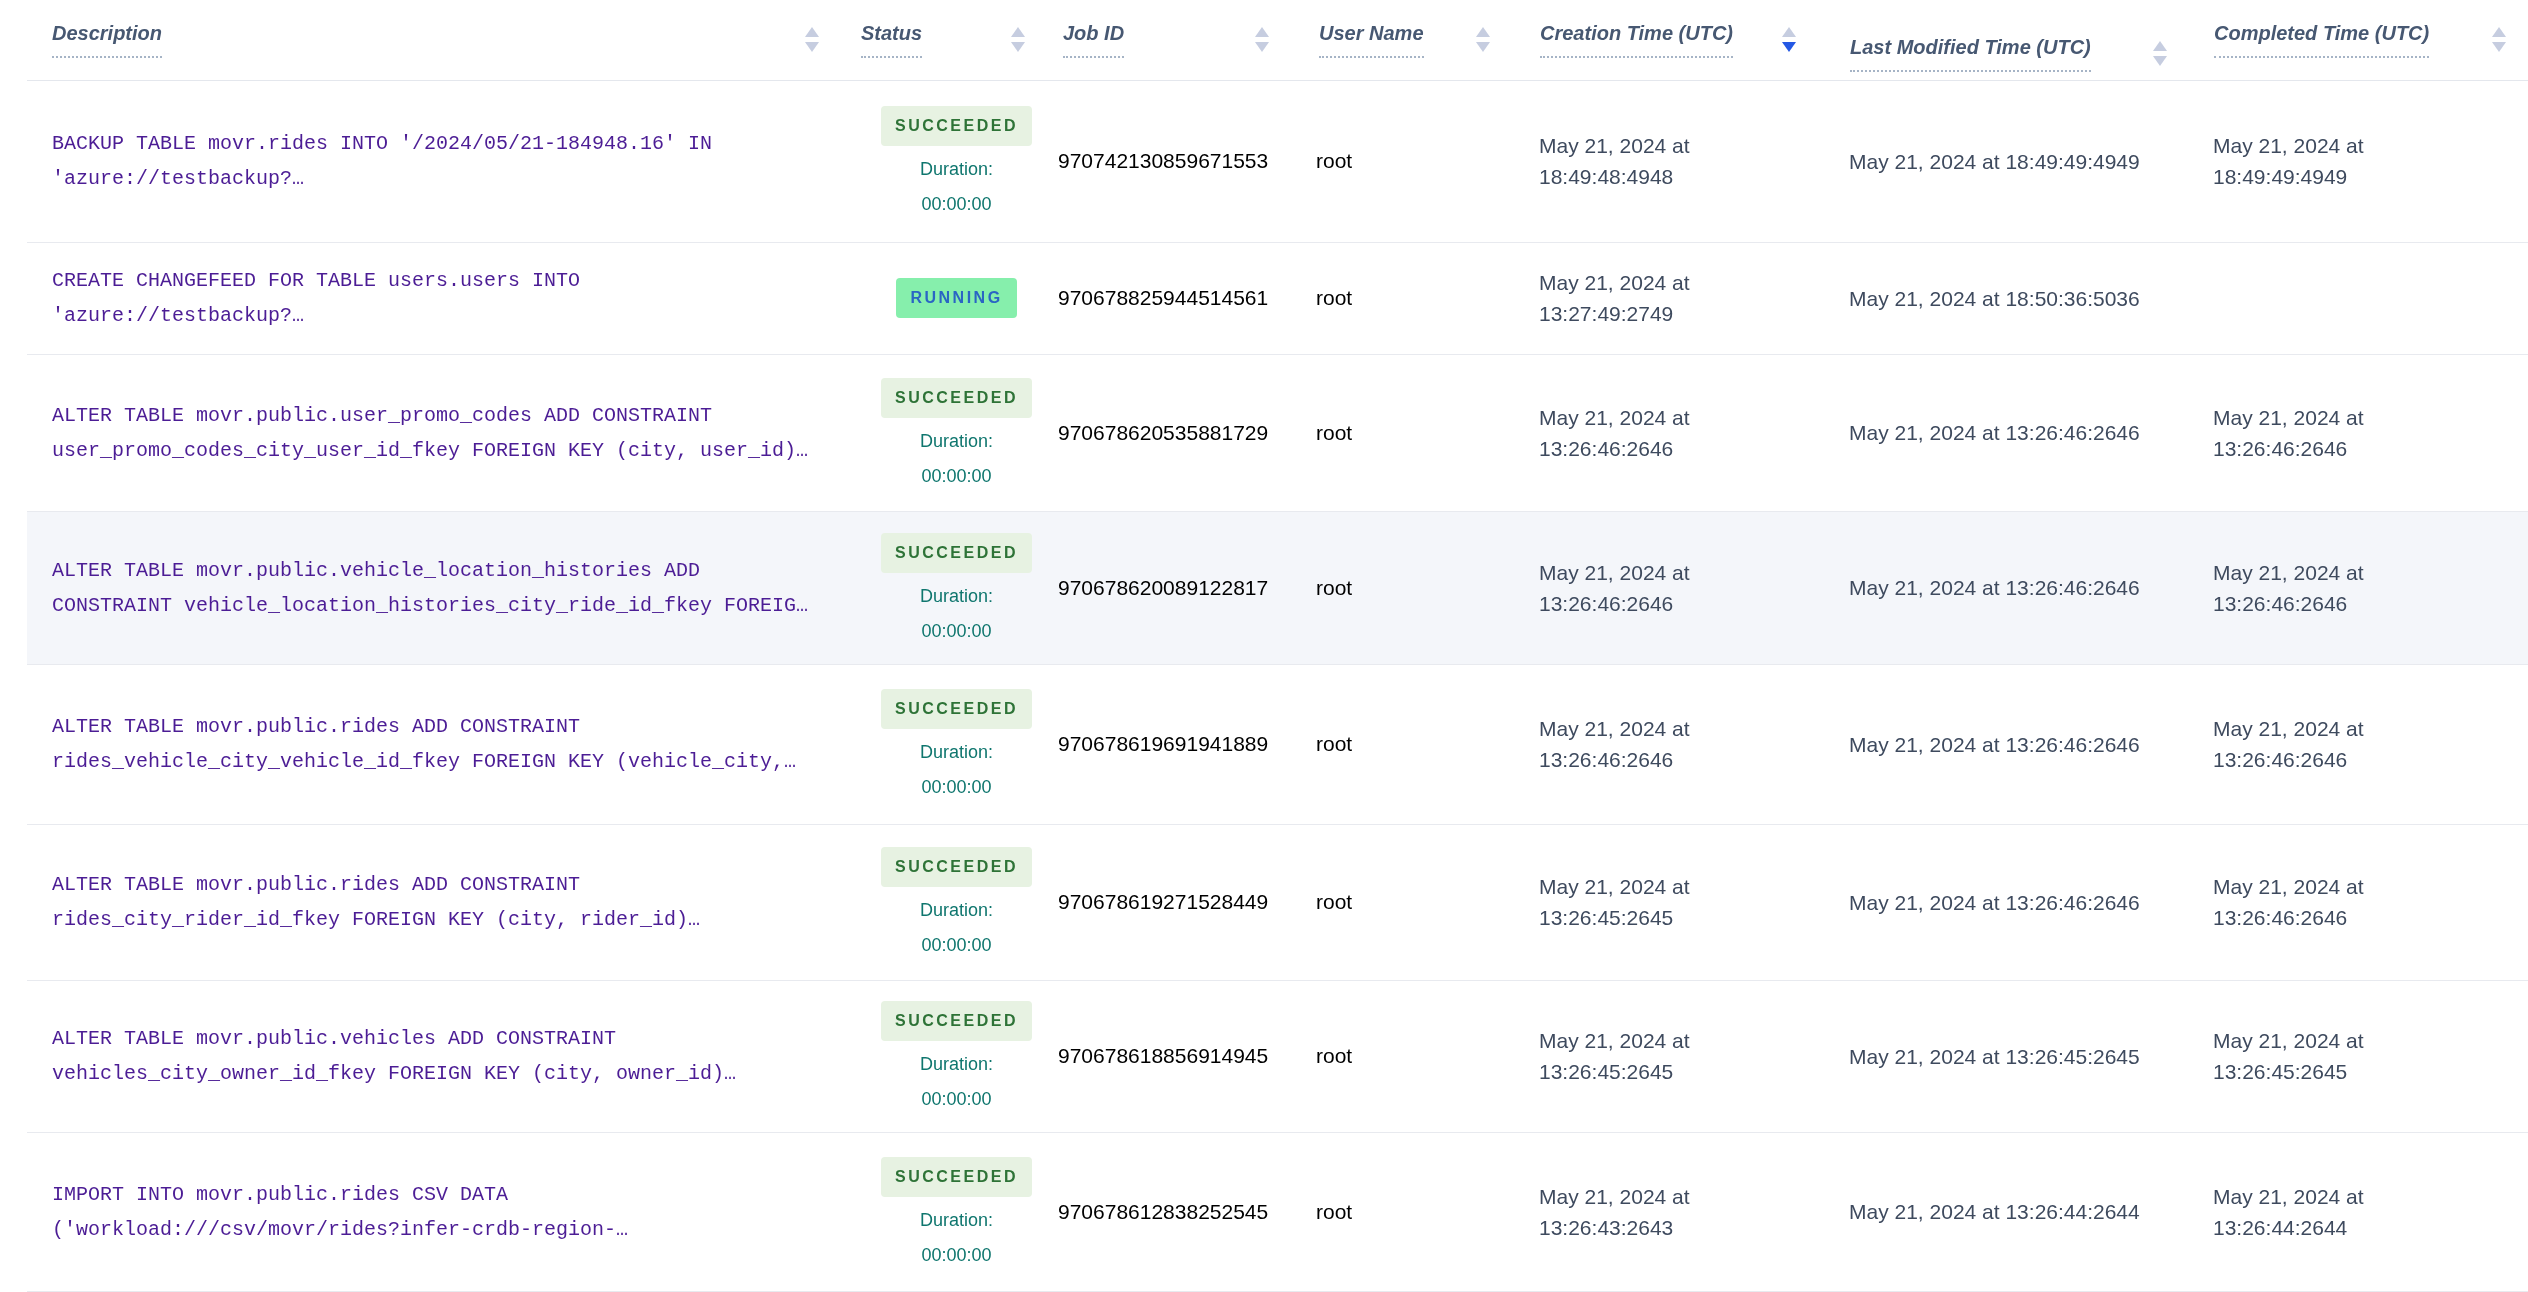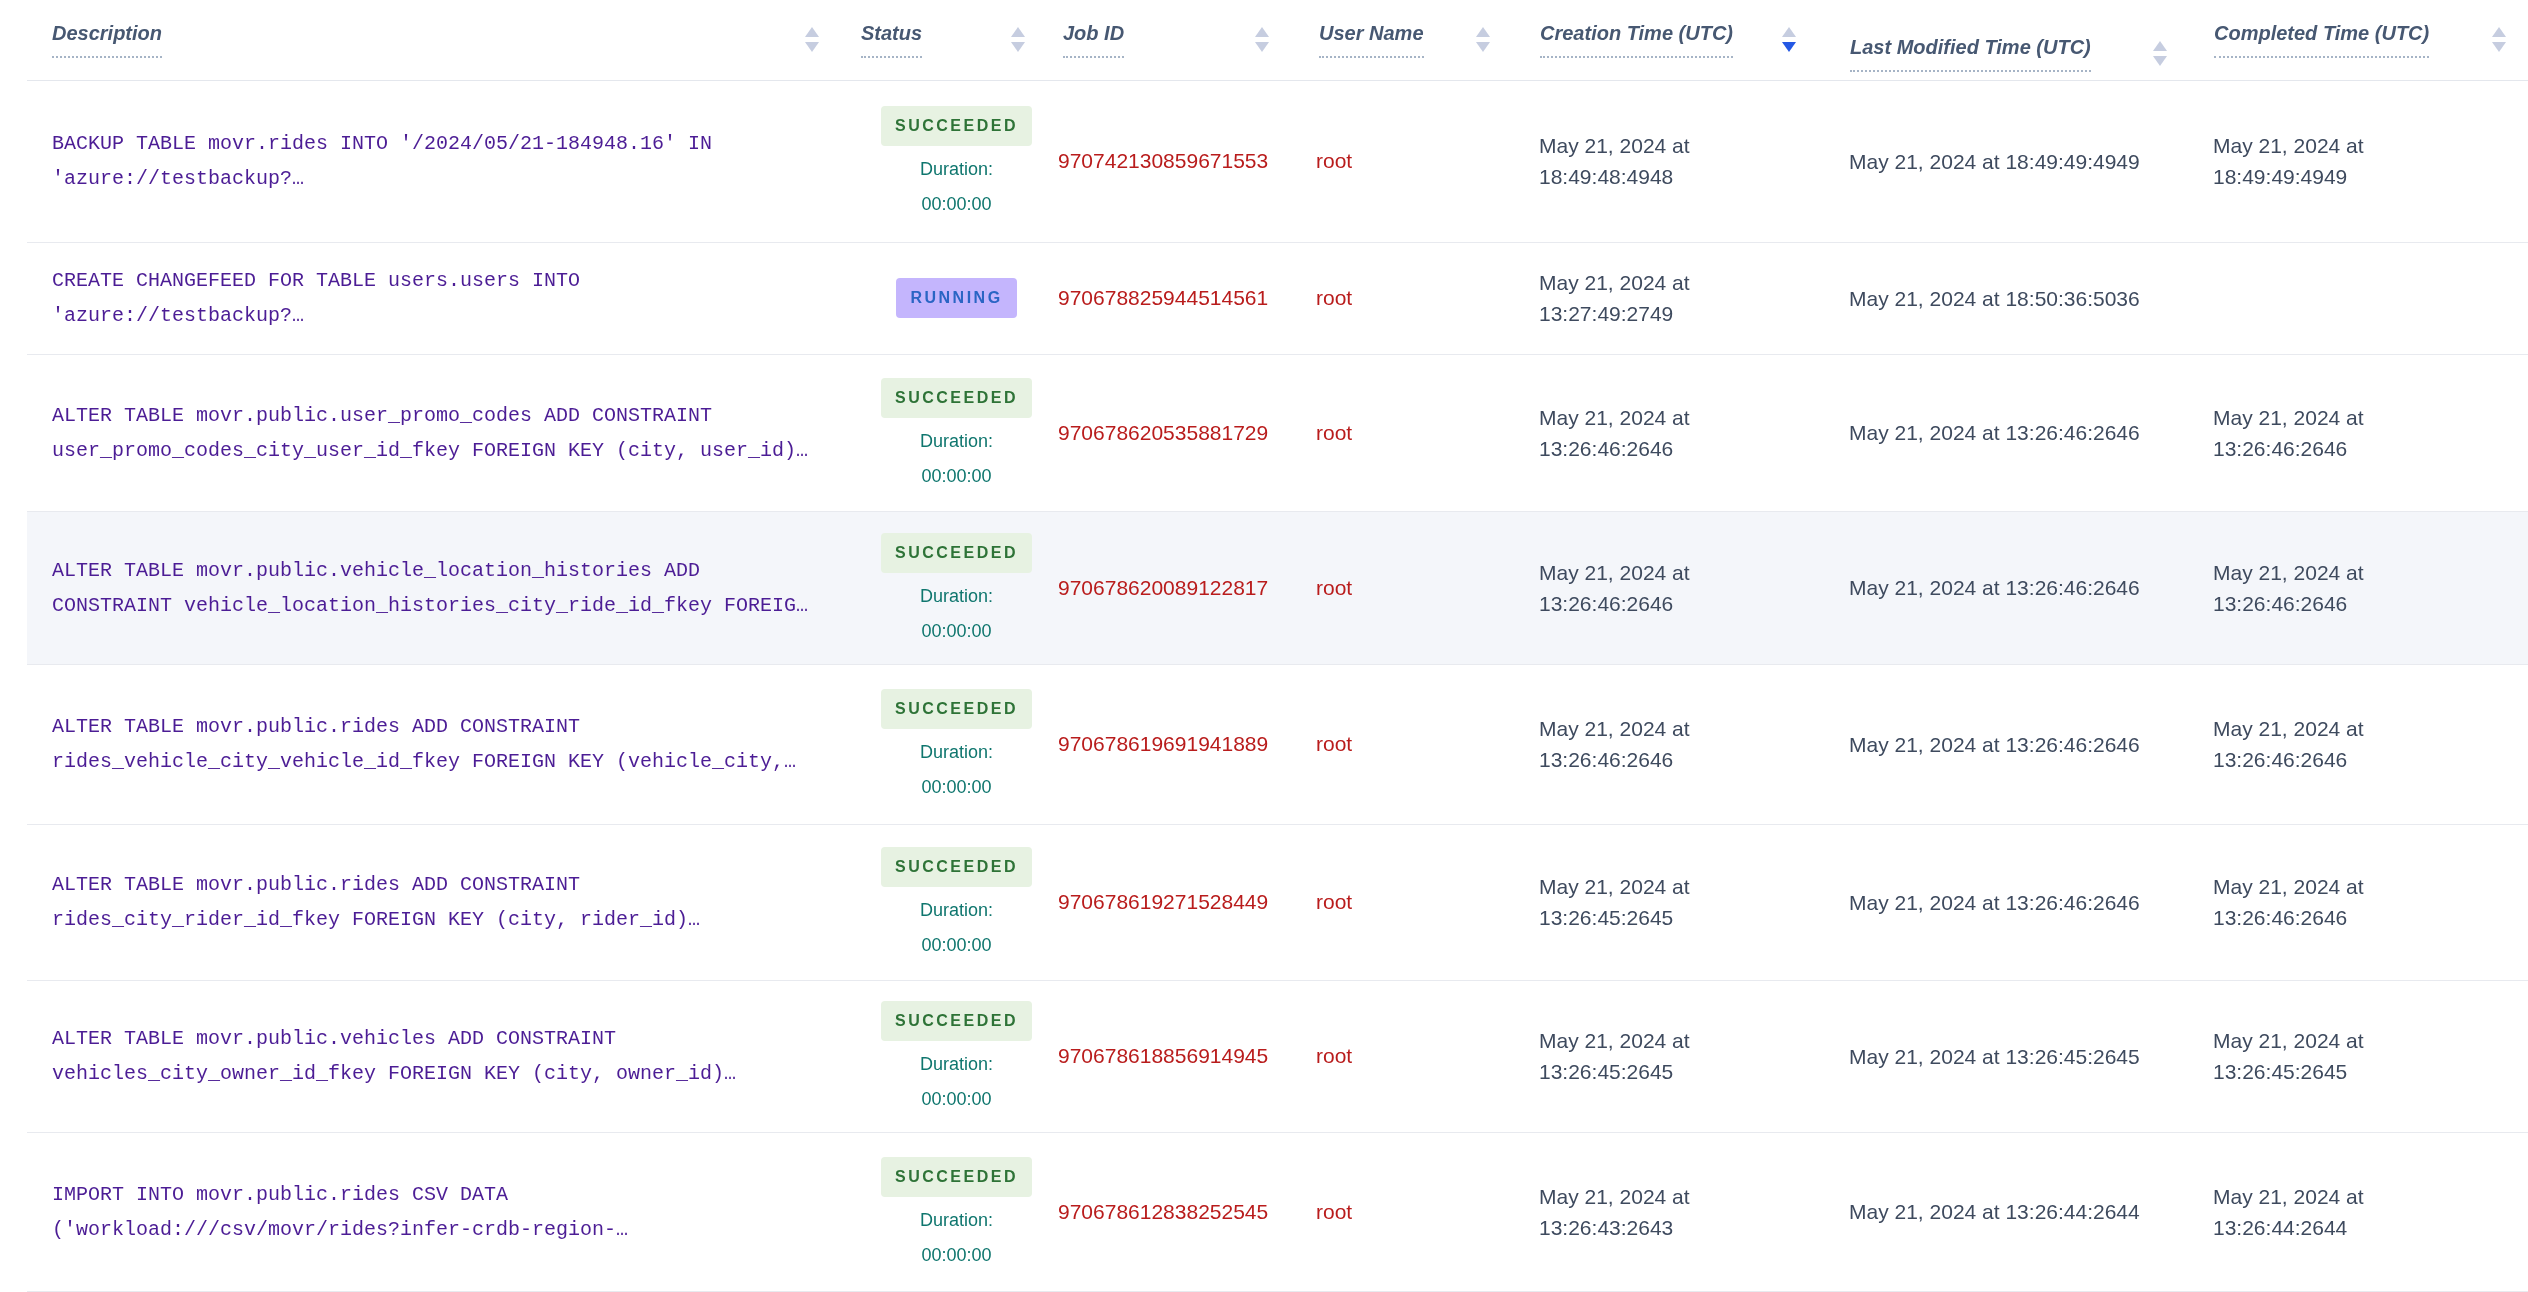--- a/index.html
+++ b/index.html
@@ -96,21 +96,21 @@
 
   .desc-text {
     font-family: "Liberation Mono", "DejaVu Sans Mono", monospace;
     font-size: 20px;
     line-height: 35px;
     color: #4c1d95;
     white-space: pre-line;
   }
   .plain-value {
     font-size: 21px;
-    color: #b91c1c;
+    color: #000000;
     line-height: 30px;
   }
   .time-value {
     font-size: 21px;
     color: #3e4a5e;
     line-height: 31px;
     white-space: pre-line;
   }
   .status-stack { display: flex; flex-direction: column; align-items: center; }
   .status-badge {
@@ -243,21 +243,21 @@
 18:49:49:4949</div>
           </td>
         </tr>
         <tr class="">
           <td class="cell-desc">
             <div class="desc-text">CREATE CHANGEFEED FOR TABLE users.users INTO
 'azure://testbackup?…</div>
           </td>
           <td class="cell-status">
             <div class="status-stack">
-              <span class="status-badge" style="background: #c4b5fd; color: rgb(42, 101, 196);">RUNNING</span>
+              <span class="status-badge" style="background: #86efac; color: rgb(42, 101, 196);">RUNNING</span>
             </div>
           </td>
           <td class="cell-jobid">
             <div class="plain-value">970678825944514561</div>
           </td>
           <td class="cell-user">
             <div class="plain-value">root</div>
           </td>
           <td class="cell-creation">
             <div class="time-value">May 21, 2024 at

